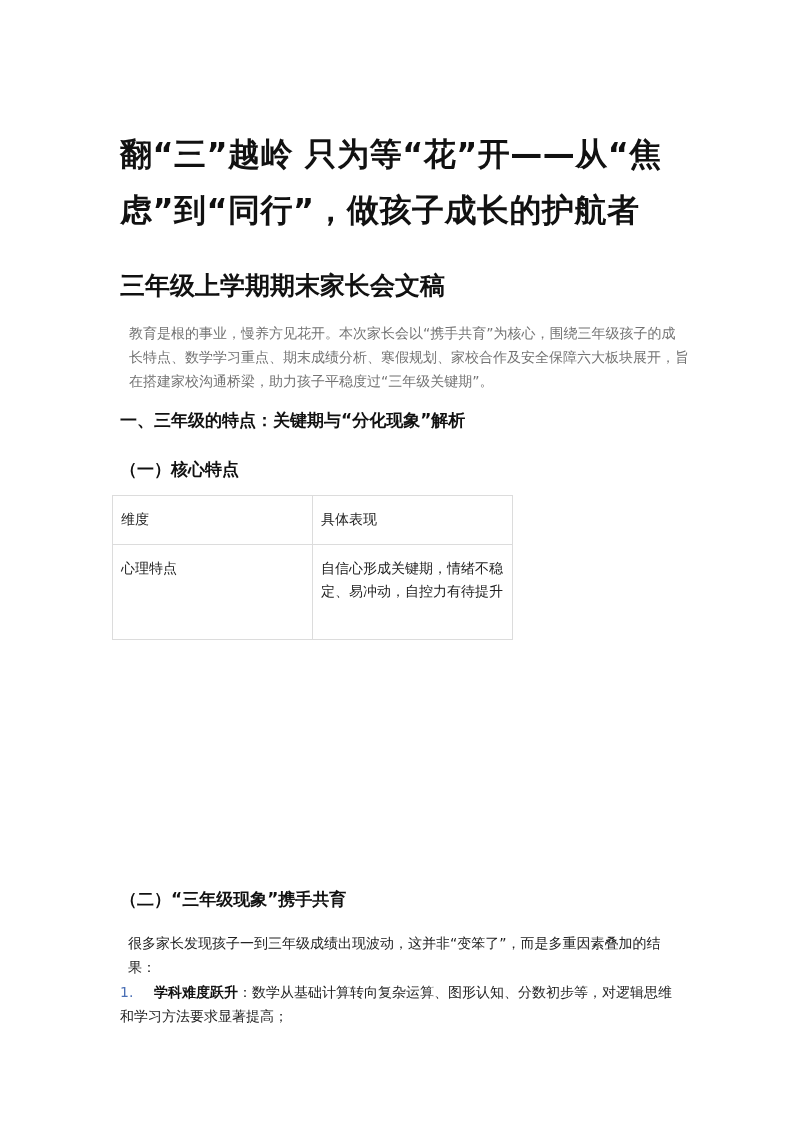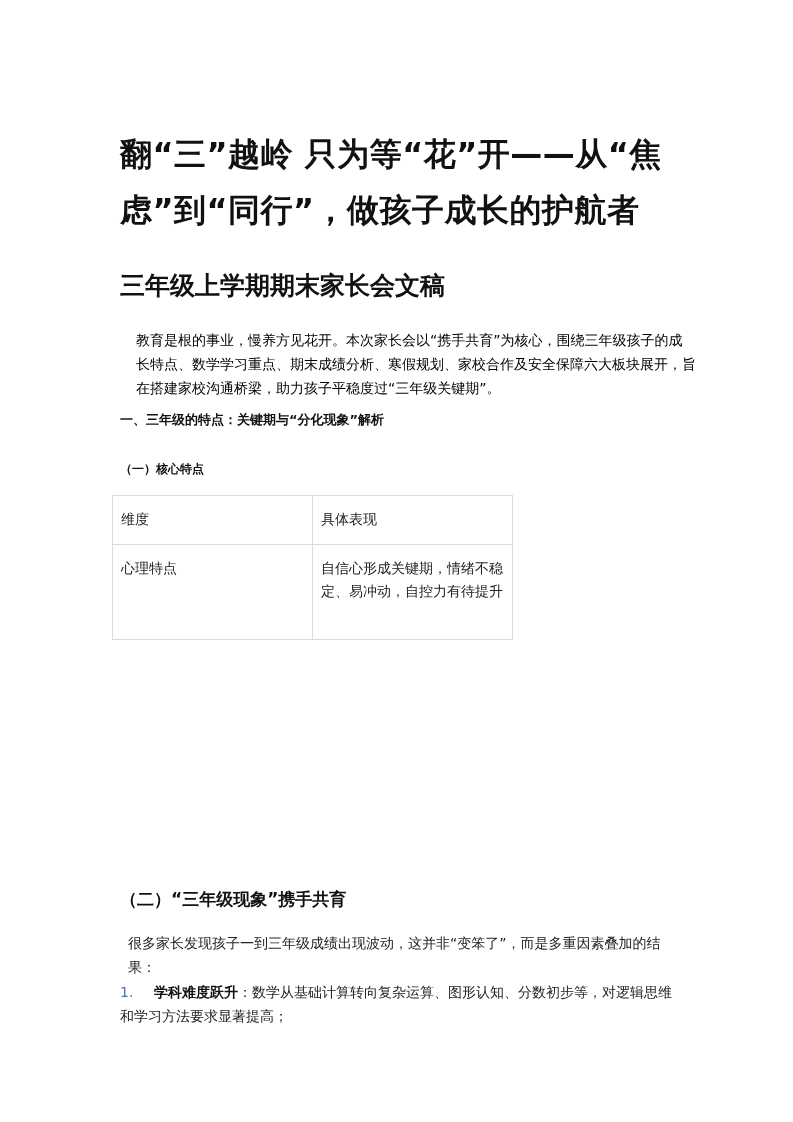--- a/index.html
+++ b/index.html
@@ -1,23 +1,23 @@
 <!DOCTYPE html>
 <html><head>
   <meta charset="utf-8">
   <style>
     html, body { margin: 0; padding: 0; background: #ffffff; }
     body { width: 793px; height: 1122px; position: relative; overflow: hidden;
       font-family: "DejaVu Sans", "Liberation Sans", sans-serif; color: #1f1f1f; }
     .title { position: absolute; left: 120px; top: 126px; width: 570px;
       font-size: 32px; font-weight: bold; line-height: 56px; color: #111; letter-spacing: 0.5px; margin: 0; }
     .subtitle { position: absolute; left: 120px; top: 272px; font-size: 25px; font-weight: bold; color: #111; margin: 0; line-height: 28px; }
-    .intro { position: absolute; left: 120px; top: 312px; width: 560px; font-size: 14px; line-height: 24px; color: #000000; margin: 16px; }
-    .h2 { position: absolute; left: 120px; top: 406px; font-size: 13px; font-weight: bold; color: #111; margin: 0; line-height: 28px; }
-    .h3 { position: absolute; left: 120px; top: 455px; font-size: 12px; font-weight: bold; color: #111; margin: 0; line-height: 28px; }
+    .intro { position: absolute; left: 120px; top: 312px; width: 560px; font-size: 14px; line-height: 24px; color: #737373; margin: 9px; }
+    .h2 { position: absolute; left: 120px; top: 406px; font-size: 17px; font-weight: bold; color: #111; margin: 0; line-height: 28px; }
+    .h3 { position: absolute; left: 120px; top: 455px; font-size: 17px; font-weight: bold; color: #111; margin: 0; line-height: 28px; }
     table.traits { position: absolute; left: 112px; top: 495px; width: 401px; border-collapse: collapse; font-size: 14px; color: #222; }
     table.traits td { border: 1px solid #dcdcdc; vertical-align: top; padding: 12px 8px 12px 8px; line-height: 23.5px; }
     table.traits td.c1 { width: 183px; }
     table.traits td.c2 { width: 183px; }
     tr.r-head td { height: 21px; }
     tr.r1 td { height: 70px; }
     tr.r2 td { height: 70px; }
     tr.r3 td { height: 46px; }
     tr.r4 td { height: 46px; }
     .h3b { position: absolute; left: 120px; top: 885px; font-size: 17px; font-weight: bold; color: #111; margin: 0; line-height: 28px; }

